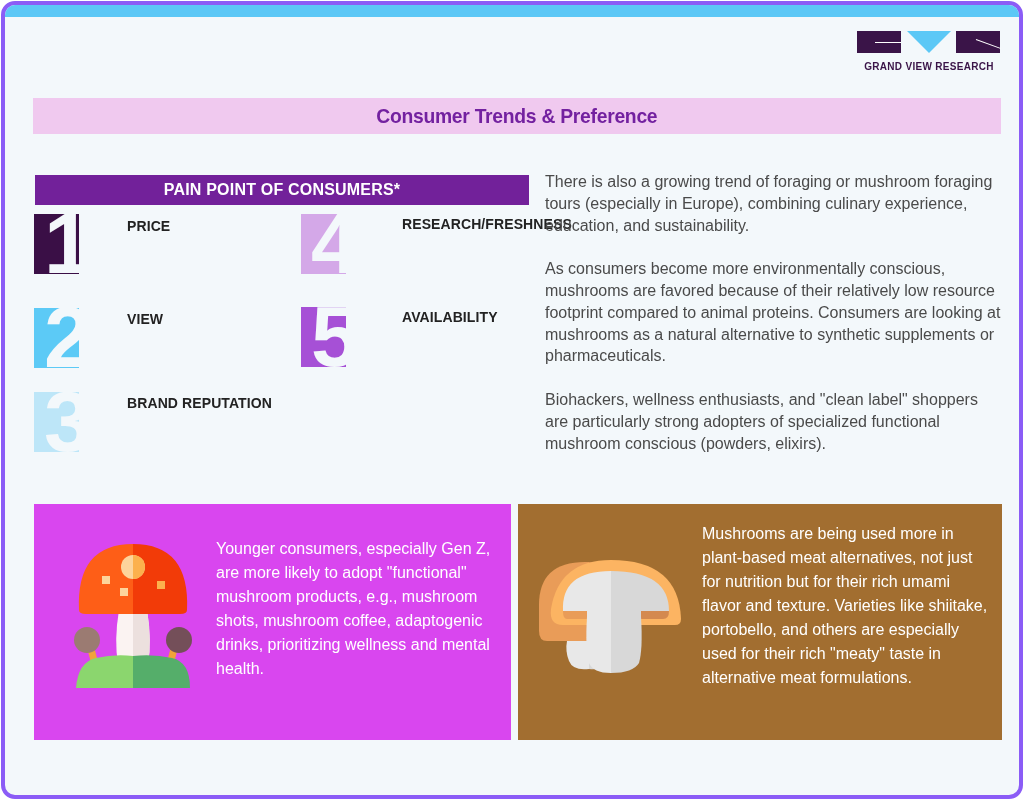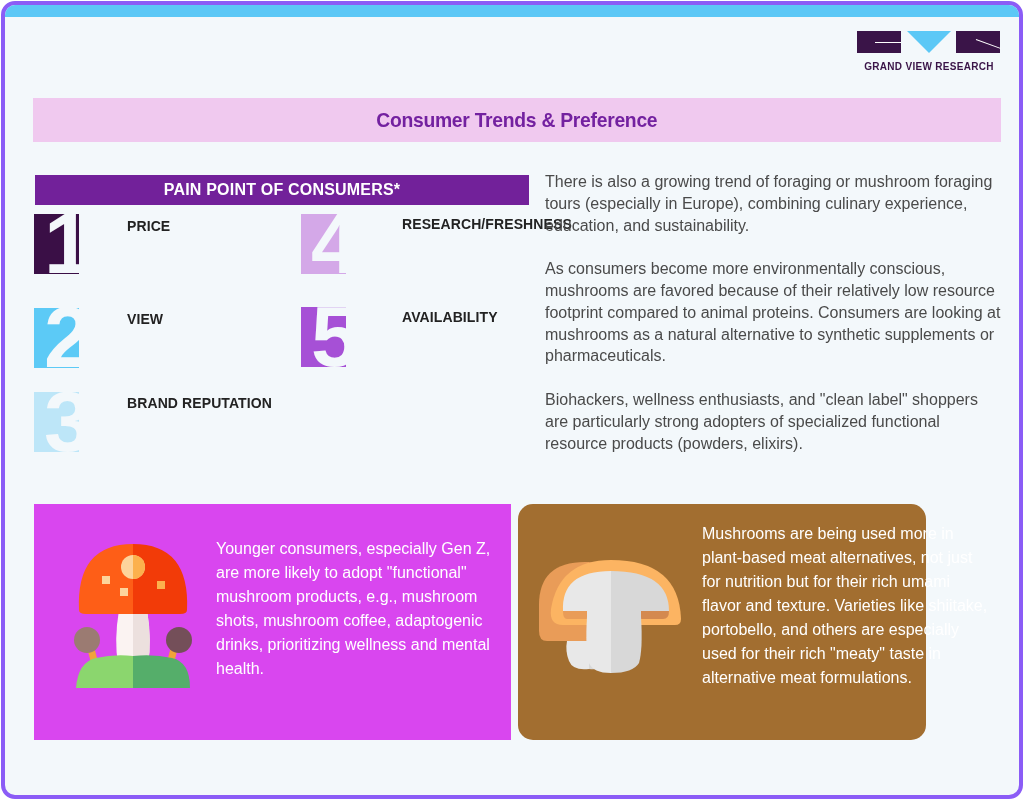--- a/index.html
+++ b/index.html
@@ -31,21 +31,21 @@
     .logo .r { left: 99px; width: 44px; }
     .logo .r .diag { position: absolute; left: 20px; top: 8px; width: 26px; height: 1px; background: #ffffff; transform: rotate(20deg); transform-origin: left center; }
     .logo .text {
       position: absolute; left: 0; top: 30px; width: 144px;
       font-size: 10px; font-weight: bold; color: #3a1448; letter-spacing: 0.3px;
       text-align: center; white-space: nowrap;
     }
 
     
     .title-band {
-      position: absolute; left: 28px; top: 93px; width: 968px; height: 44px;
+      position: absolute; left: 28px; top: 93px; width: 968px; height: 36px;
       background: #f0c9ef;
       display: flex; align-items: center; justify-content: center;
     }
     .title-band span {
       font-size: 21px; font-weight: bold; color: #7321a0;
       letter-spacing: -0.3px;
       transform: scaleX(0.92);
     }
 
     
@@ -78,21 +78,21 @@
       position: absolute; left: 540px; top: 166px; width: 460px;
       font-size: 16px; line-height: 21.8px; color: #4a4a4a;
     }
     .paras p { margin-bottom: 21.8px; }
 
     
     .card {
       position: absolute; top: 499px; height: 236px;
     }
     .card.green { left: 29px; width: 477px; background: #d946ef; }
-    .card.brown { left: 513px; width: 408px; background: #a26e30; border-radius: 15px; }
+    .card.brown { left: 513px; width: 484px; background: #a26e30; }
     .card .txt {
       position: absolute; color: #ffffff; font-size: 16px; line-height: 24px;
     }
     .card.green .txt { left: 182px; top: 33px; width: 285px; }
     .card.brown .txt { left: 184px; top: 18px; width: 290px; }
     .card svg { position: absolute; }
   </style>
 </head>
 <body>
 
@@ -147,21 +147,21 @@
   <div class="pp" style="left:296px; top:302px;">
     <div class="badge" style="background:#a650d6;">
       <span class="num">5</span>
     </div>
     <span class="label" style="margin-left:21px; margin-top:2px;">AVAILABILITY</span>
   </div>
 
   <div class="paras">
     <p>There is also a growing trend of foraging or mushroom foraging tours (especially in Europe), combining culinary experience, education, and sustainability.</p>
     <p>As consumers become more environmentally conscious, mushrooms are favored because of their relatively low resource footprint compared to animal proteins. Consumers are looking at mushrooms as a natural alternative to synthetic supplements or pharmaceuticals.</p>
-    <p>Biohackers, wellness enthusiasts, and "clean label" shoppers are particularly strong adopters of specialized functional resource products (powders, elixirs).</p>
+    <p>Biohackers, wellness enthusiasts, and "clean label" shoppers are particularly strong adopters of specialized functional mushroom conscious (powders, elixirs).</p>
   </div>
 
   <div class="card green">
     <svg style="left:40px; top:36px;" width="118" height="150" viewBox="0 0 118 150">
 
       <rect x="14" y="100" width="7" height="22" fill="#f0a33a" transform="rotate(-15 17 111)"></rect>
       <rect x="96" y="100" width="7" height="22" fill="#f0a33a" transform="rotate(15 99 111)"></rect>
       <circle cx="13" cy="100" r="13" fill="#9b7b72"></circle>
       <circle cx="105" cy="100" r="13" fill="#744f59"></circle>
 

